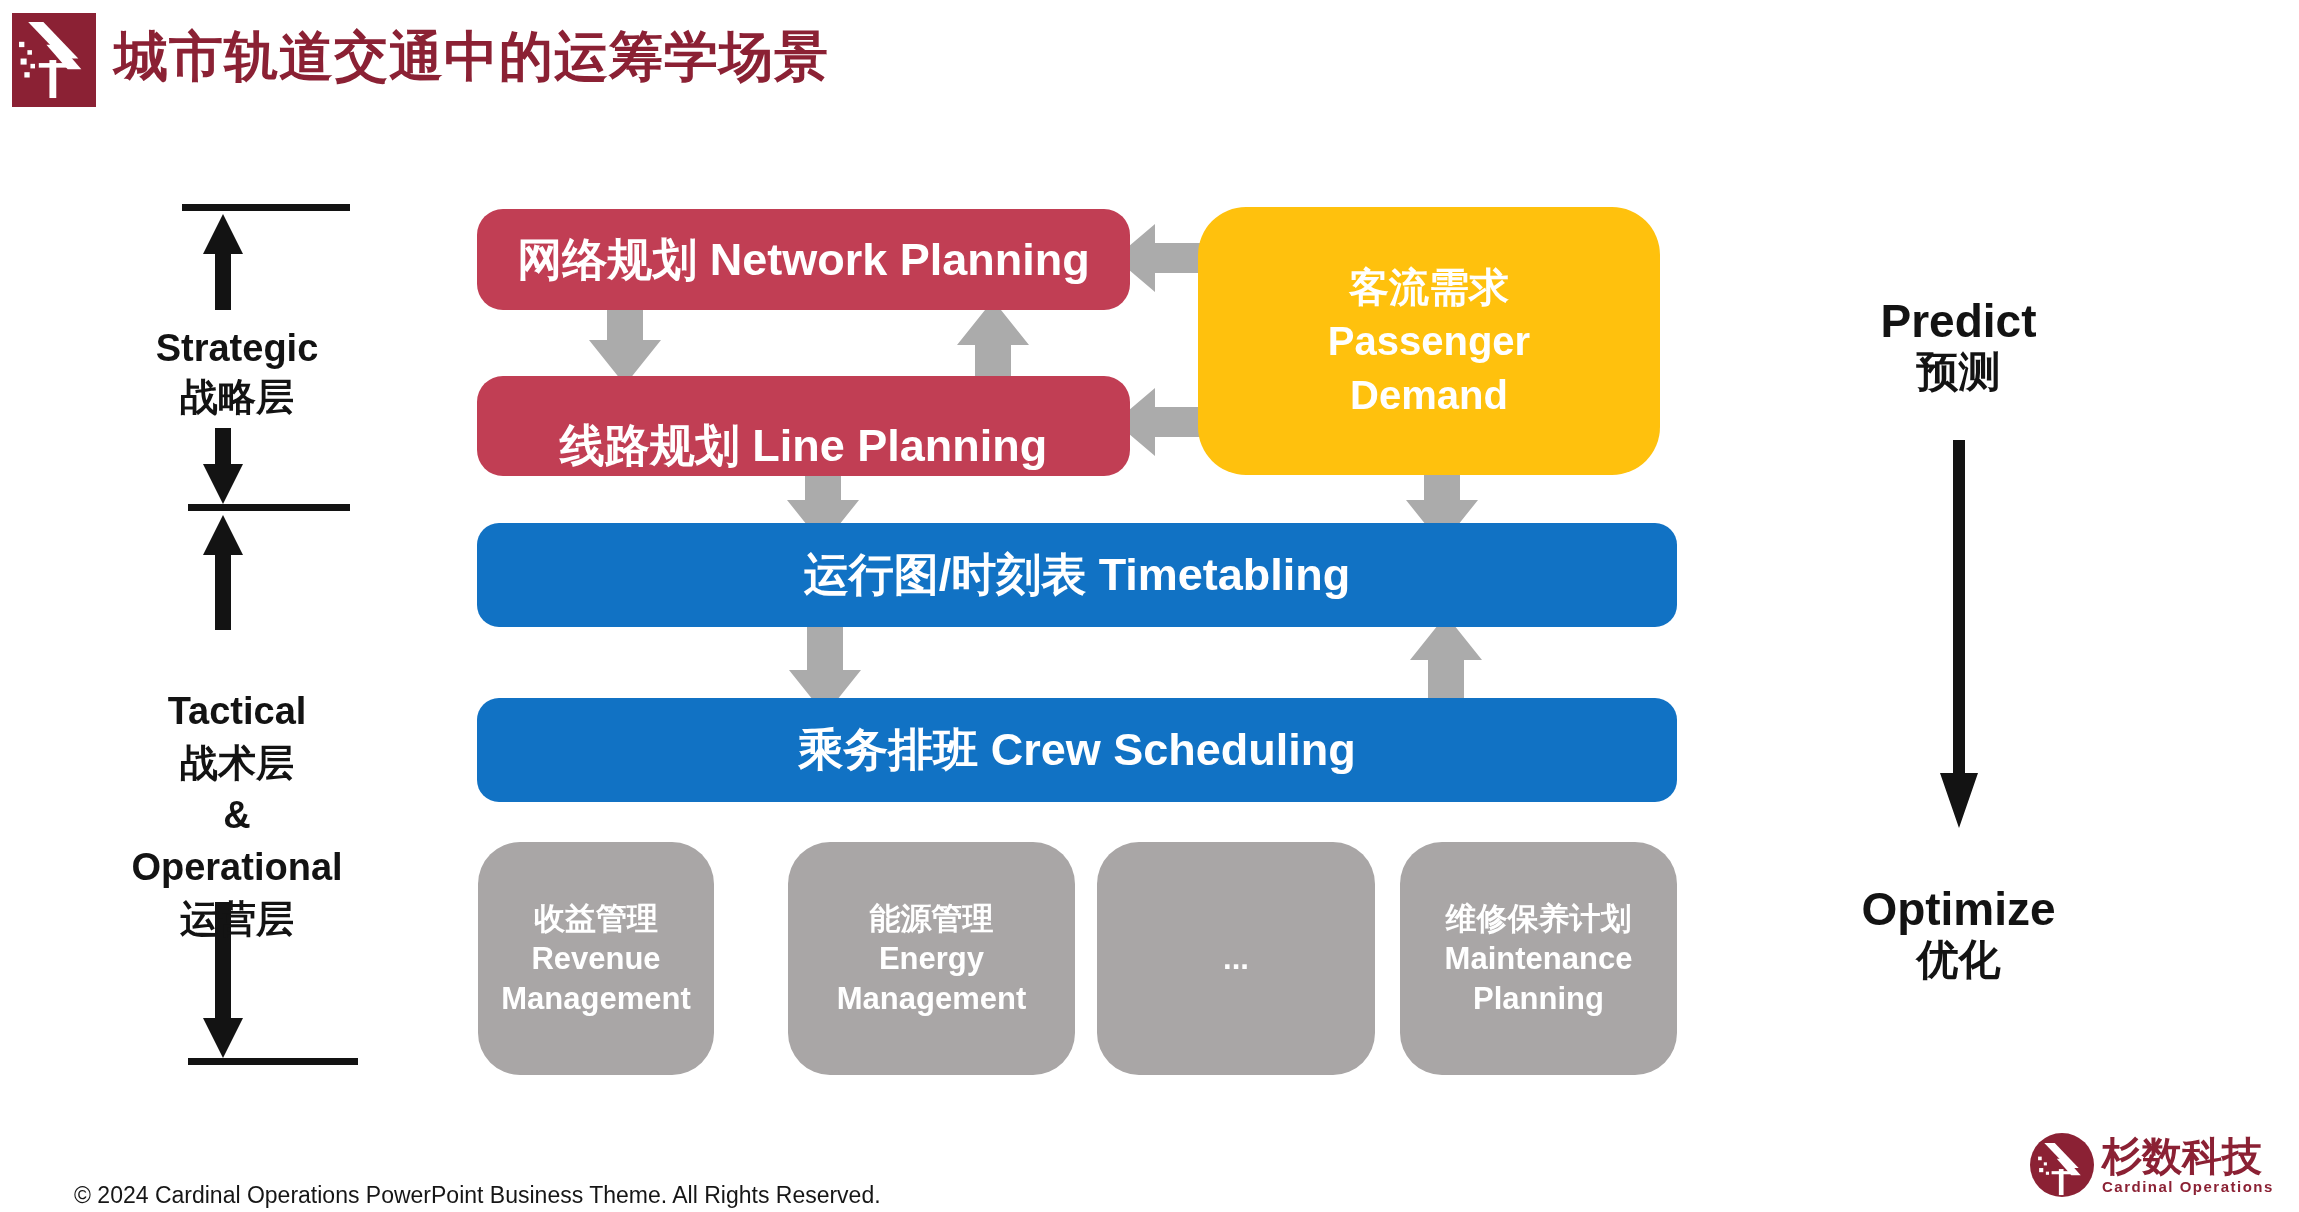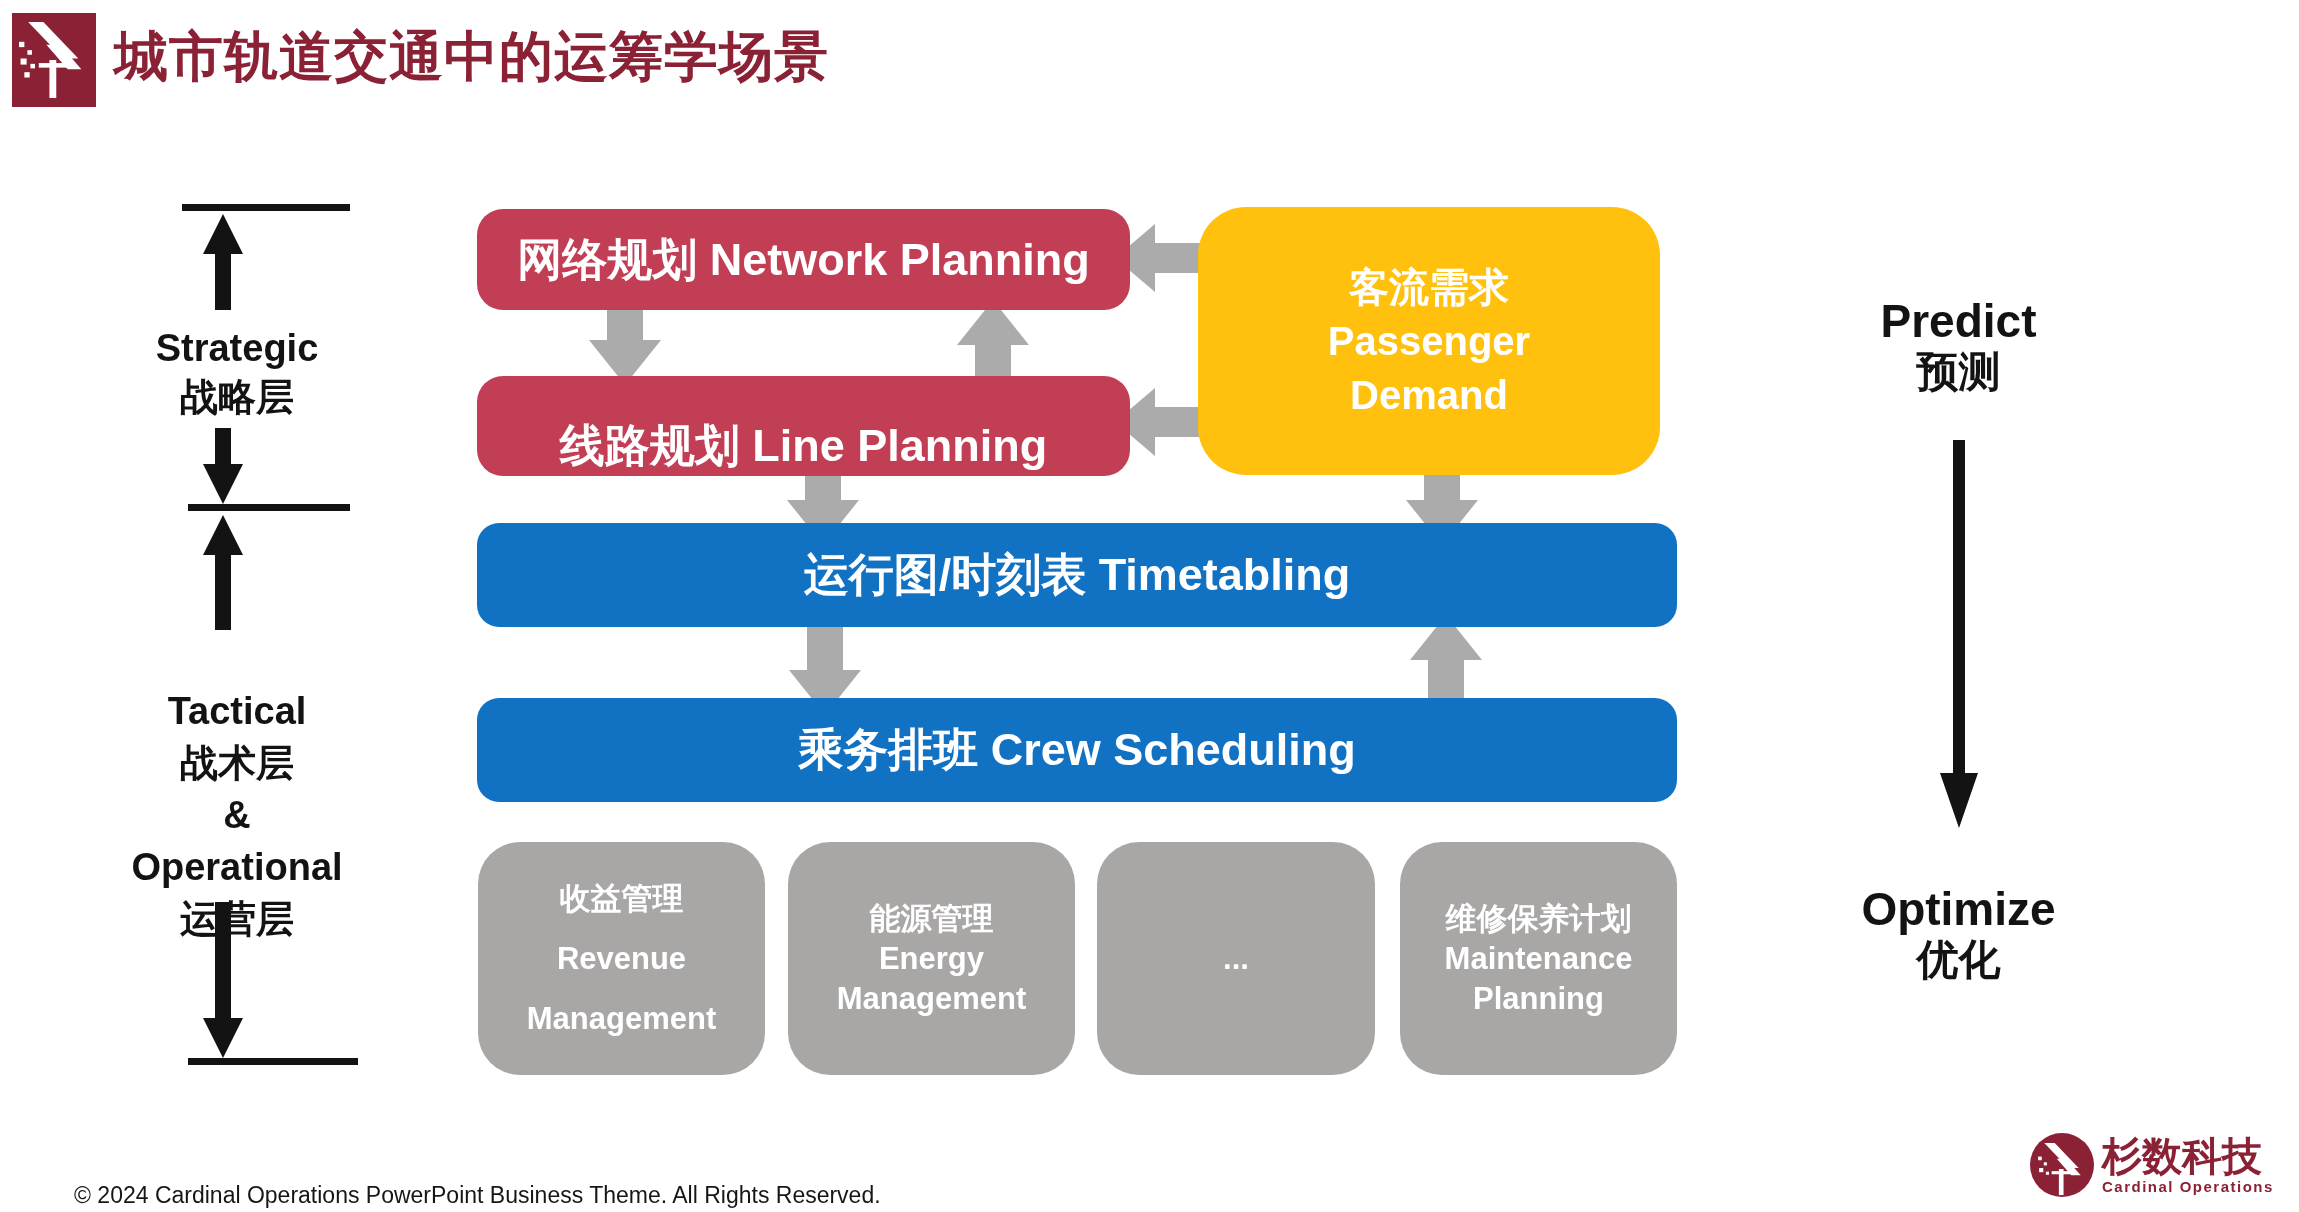--- a/index.html
+++ b/index.html
@@ -34,21 +34,21 @@
 
   
   .box{position:absolute; display:flex; flex-direction:column; align-items:center; justify-content:center;
     color:#ffffff; font-weight:bold; text-align:center; white-space:nowrap;}
   .box-network{left:477px; top:209px; width:653px; height:101px; background:var(--box-red); border-radius:26px; font-size:45px;}
   .box-line{left:477px; top:376px; width:653px; height:100px; background:var(--box-red); border-radius:26px; font-size:45px;justify-content:flex-end;}
   .box-demand{left:1198px; top:207px; width:462px; height:268px; background:var(--box-yellow); border-radius:48px; font-size:40px; line-height:54px;}
   .box-timetabling{left:477px; top:523px; width:1200px; height:104px; background:var(--box-blue); border-radius:22px; font-size:45px;}
   .box-crew{left:477px; top:698px; width:1200px; height:104px; background:var(--box-blue); border-radius:22px; font-size:45px;}
   .box-other{top:842px; height:233px; background:var(--box-gray); border-radius:42px; font-size:31px; line-height:40px;}
-  .box-other-1{left:478px; width:287px;gap:20px;}
+  .box-other-1{left:478px; width:236px;}
   .box-other-2{left:788px; width:287px;}
   .box-other-3{left:1097px; width:278px;}
   .box-other-4{left:1400px; width:277px;}
 
   
   .footer-copyright{position:absolute; left:74px; top:1182px; font-size:23px; color:#161616;}
   .brand{position:absolute; left:2030px; top:1133px;}
   .brand-circle{position:absolute; left:0; top:0; width:64px; height:64px; border-radius:50%; background:var(--brand-red);}
   .brand-circle svg{position:absolute; inset:8px 6px 6px 6px;}
   .brand-text{position:absolute; left:72px; top:1px; color:var(--brand-red); white-space:nowrap;}

